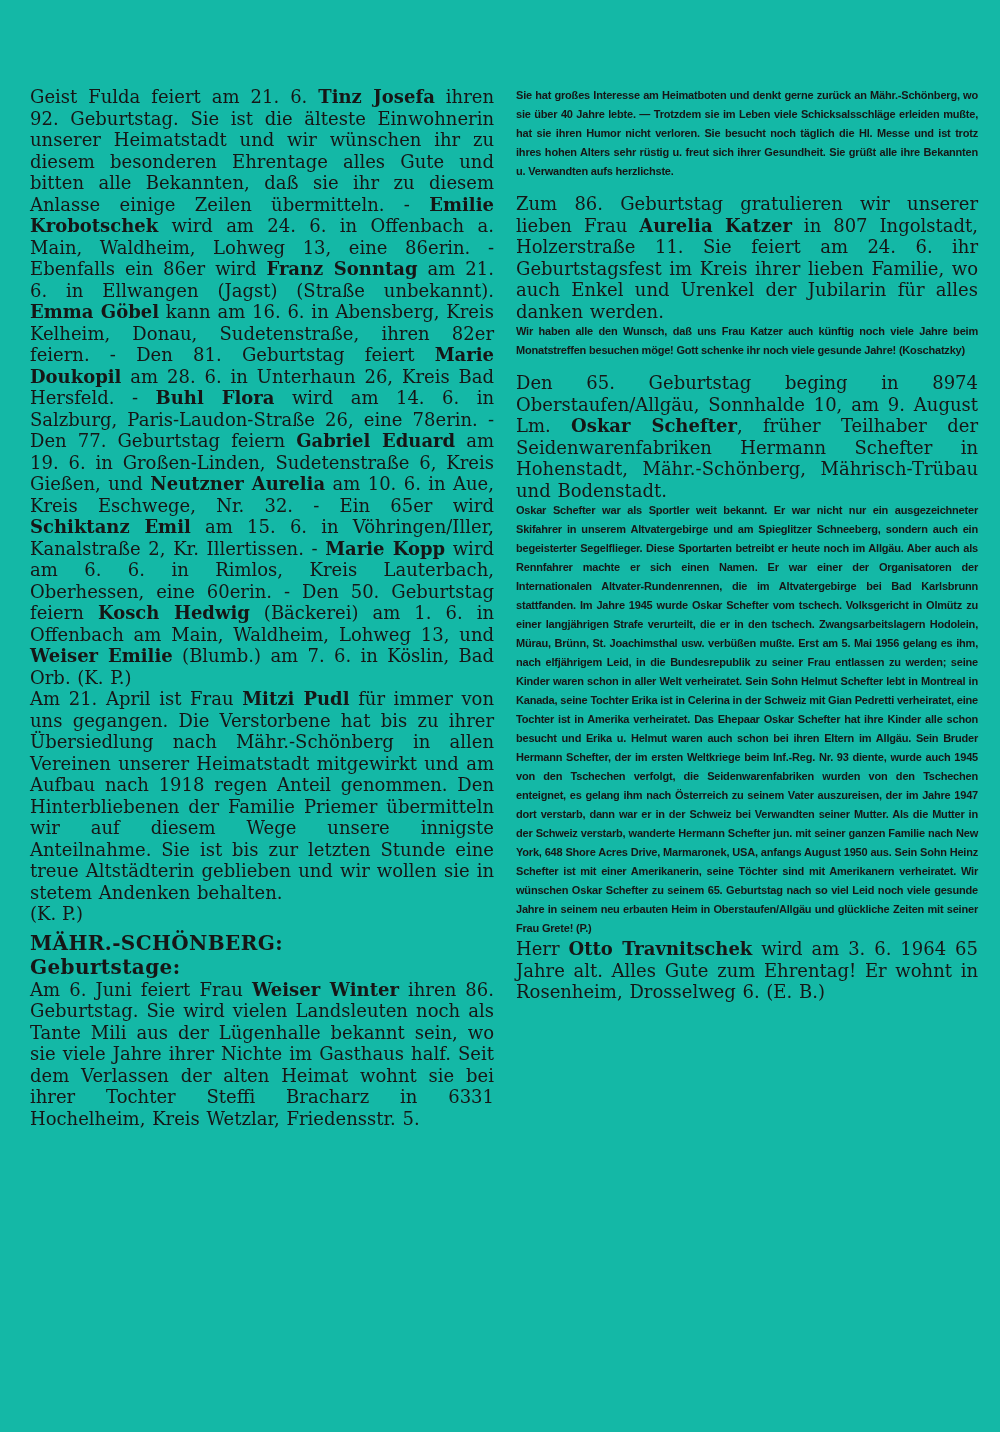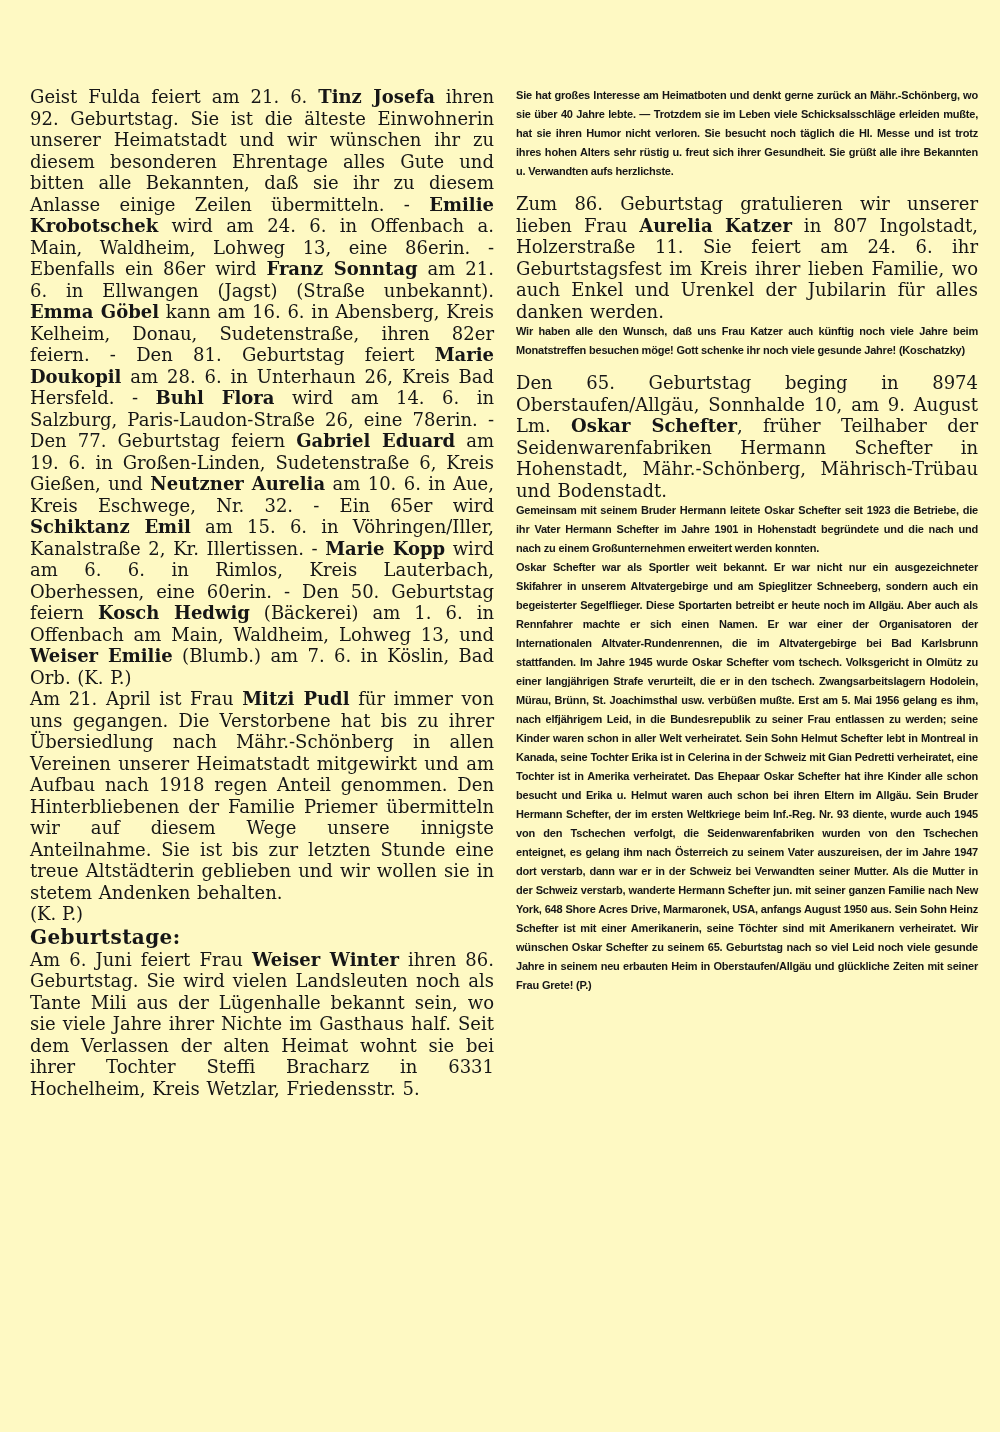--- a/index.html
+++ b/index.html
@@ -5,21 +5,21 @@
   html, body {
     margin: 0;
     padding: 0;
     background: #e8e8e8;
   }
   .page {
     position: relative;
     width: 1000px;
     height: 1432px;
     margin: 0 auto;
-    background: #fef9c3;
+    background: #14b8a6;
     color: #161616;
     font-family: "DejaVu Serif", serif;
     overflow: hidden;
   }
   .columns {
     position: absolute;
     top: 86px;
     left: 30px;
     display: flex;
     gap: 22px;
@@ -71,36 +71,37 @@
   <div class="columns">
 
     <div class="col-left">
       <p class="large"><span>Geist Fulda feiert am 21. 6. </span><b>Tinz Josefa</b><span> ihren 92. Geburtstag. Sie ist die älteste Einwohnerin unserer Heimatstadt und wir wünschen ihr zu diesem besonderen Ehrentage alles Gute und bitten alle Bekannten, daß sie ihr zu diesem Anlasse einige Zeilen übermitteln. - </span><b>Emilie Krobotschek</b><span> wird am 24. 6. in Offenbach a. Main, Waldheim, Lohweg 13, eine 86erin. - Ebenfalls ein 86er wird </span><b>Franz Sonntag</b><span> am 21. 6. in Ellwangen (Jagst) (Straße unbekannt). </span><b>Emma Göbel</b><span> kann am 16. 6. in Abensberg, Kreis Kelheim, Donau, Sudetenstraße, ihren 82er feiern. - Den 81. Geburtstag feiert </span><b>Marie Doukopil</b><span> am 28. 6. in Unterhaun 26, Kreis Bad Hersfeld. - </span><b>Buhl Flora</b><span> wird am 14. 6. in Salzburg, Paris-Laudon-Straße 26, eine 78erin. - Den 77. Geburtstag feiern </span><b>Gabriel Eduard</b><span> am 19. 6. in Großen-Linden, Sudetenstraße 6, Kreis Gießen, und </span><b>Neutzner Aurelia</b><span> am 10. 6. in Aue, Kreis Eschwege, Nr. 32. - Ein 65er wird </span><b>Schiktanz Emil</b><span> am 15. 6. in Vöhringen/Iller, Kanalstraße 2, Kr. Illertissen. - </span><b>Marie Kopp</b><span> wird am 6. 6. in Rimlos, Kreis Lauterbach, Oberhessen, eine 60erin. - Den 50. Geburtstag feiern </span><b>Kosch Hedwig</b><span> (Bäckerei) am 1. 6. in Offenbach am Main, Waldheim, Lohweg 13, und </span><b>Weiser Emilie</b><span> (Blumb.) am 7. 6. in Köslin, Bad Orb. (K. P.)</span></p>
 
       <p class="large mt2"><span>Am 21. April ist Frau </span><b>Mitzi Pudl</b><span> für immer von uns gegangen. Die Verstorbene hat bis zu ihrer Übersiedlung nach Mähr.-Schönberg in allen Vereinen unserer Heimatstadt mitgewirkt und am Aufbau nach 1918 regen Anteil genommen. Den Hinterbliebenen der Familie Priemer übermitteln wir auf diesem Wege unsere innigste Anteilnahme. Sie ist bis zur letzten Stunde eine treue Altstädterin geblieben und wir wollen sie in stetem Andenken behalten.</span></p>
 
       <p class="sig-right">(K. P.)</p>
 
 
+      <p class="heading mt6">MÄHR.-SCHÖNBERG:</p>
 
       <p class="heading">Geburtstage:</p>
 
       <p class="large mt2"><span>Am 6. Juni feiert Frau </span><b>Weiser Winter</b><span> ihren 86. Geburtstag. Sie wird vielen Landsleuten noch als Tante Mili aus der Lügenhalle bekannt sein, wo sie viele Jahre ihrer Nichte im Gasthaus half. Seit dem Verlassen der alten Heimat wohnt sie bei ihrer Tochter Steffi Bracharz in 6331 Hochelheim, Kreis Wetzlar, Friedensstr. 5.</span></p>
 
     </div>
 
     <div class="col-right">
       <p class="small">Sie hat großes Interesse am Heimatboten und denkt gerne zurück an Mähr.-Schönberg, wo sie über 40 Jahre lebte. — Trotzdem sie im Leben viele Schicksalsschläge erleiden mußte, hat sie ihren Humor nicht verloren. Sie besucht noch täglich die Hl. Messe und ist trotz ihres hohen Alters sehr rüstig u. freut sich ihrer Gesundheit. Sie grüßt alle ihre Bekannten u. Verwandten aufs herzlichste.</p>
 
       <p class="large mt4"><span>Zum 86. Geburtstag gratulieren wir unserer lieben Frau </span><b>Aurelia Katzer</b><span> in 807 Ingolstadt, Holzerstraße 11.  Sie feiert am 24. 6. ihr Geburtstagsfest im Kreis ihrer lieben Familie, wo auch Enkel und Urenkel der Jubilarin für alles danken werden.</span></p>
 
       <p class="small mt2">Wir haben alle den Wunsch, daß uns Frau Katzer auch künftig noch viele Jahre beim Monatstreffen besuchen möge! Gott schenke ihr noch viele gesunde Jahre! (Koschatzky)</p>
 
       <p class="large mt4"><span>Den 65. Geburtstag beging in 8974 Oberstaufen/Allgäu, Sonnhalde 10, am 9. August Lm. </span><b>Oskar Schefter</b><span>, früher Teilhaber der Seidenwarenfabriken Hermann Schefter in Hohenstadt, Mähr.-Schönberg, Mährisch-Trübau und Bodenstadt.</span></p>
 
-      <p class="small mt2">Gemeinsam mit seinem Bruder Hermann leitete Oskar Schefter seit 1923 die Betriebe, die ihr Vater Hermann Schefter im Jahre 1901 in Hohenstadt begründete und die nach und nach zu einem Großunternehmen erweitert werden konnten.</p>
 
       <p class="small">Oskar Schefter war als Sportler weit bekannt. Er war nicht nur ein ausgezeichneter Skifahrer in unserem Altvatergebirge und am Spieglitzer Schneeberg, sondern auch ein begeisterter Segelflieger. Diese Sportarten betreibt er heute noch im Allgäu. Aber auch als Rennfahrer machte er sich einen Namen. Er war einer der Organisatoren der Internationalen Altvater-Rundenrennen, die im Altvatergebirge bei Bad Karlsbrunn stattfanden. Im Jahre 1945 wurde Oskar Schefter vom tschech. Volksgericht in Olmütz zu einer langjährigen Strafe verurteilt, die er in den tschech. Zwangsarbeitslagern Hodolein, Mürau, Brünn, St. Joachimsthal usw. verbüßen mußte. Erst am 5. Mai 1956 gelang es ihm, nach elfjährigem Leid, in die Bundesrepublik zu seiner Frau entlassen zu werden; seine Kinder waren schon in aller Welt verheiratet. Sein Sohn Helmut Schefter lebt in Montreal in Kanada, seine Tochter Erika ist in Celerina in der Schweiz mit Gian Pedretti verheiratet, eine Tochter ist in Amerika verheiratet. Das Ehepaar Oskar Schefter hat ihre Kinder alle schon besucht und Erika u. Helmut waren auch schon bei ihren Eltern im Allgäu. Sein Bruder Hermann Schefter, der im ersten Weltkriege beim Inf.-Reg. Nr. 93 diente, wurde auch 1945 von den Tschechen verfolgt, die Seidenwarenfabriken wurden von den Tschechen enteignet, es gelang ihm nach Österreich zu seinem Vater auszureisen, der im Jahre 1947 dort verstarb, dann war er in der Schweiz bei Verwandten seiner Mutter. Als die Mutter in der Schweiz verstarb, wanderte Hermann Schefter jun. mit seiner ganzen Familie nach New York, 648 Shore Acres Drive, Marmaronek, USA, anfangs August 1950 aus. Sein Sohn Heinz Schefter ist mit einer Amerikanerin, seine Töchter sind mit Amerikanern verheiratet. Wir wünschen Oskar Schefter zu seinem 65. Geburtstag nach so viel Leid noch viele gesunde Jahre in seinem neu erbauten Heim in Oberstaufen/Allgäu und glückliche Zeiten mit seiner Frau Grete! (P.)</p>
 
+      <p class="large mt2"><span>Herr </span><b>Otto Travnitschek</b><span> wird am 3. 6. 1964 65 Jahre alt. Alles Gute zum Ehrentag! Er wohnt in Rosenheim, Drosselweg 6. (E. B.)</span></p>
     </div>
 
   </div>
 </div>
 
 </body></html>

